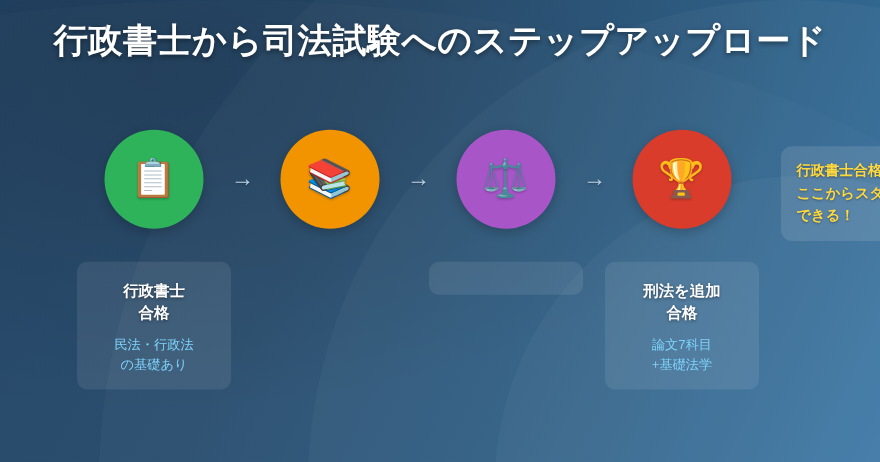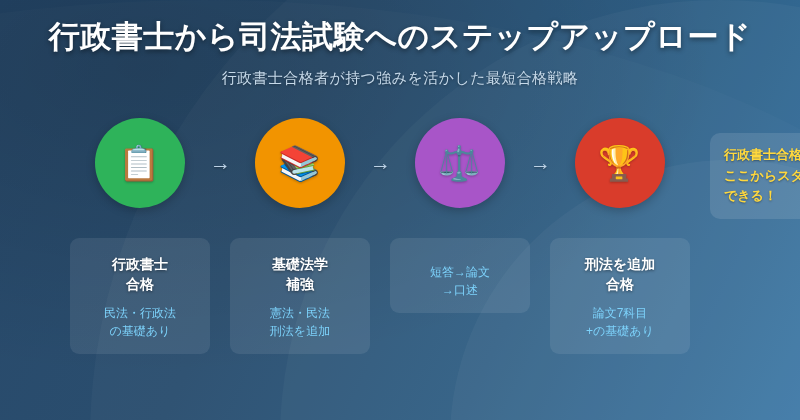--- a/index.html
+++ b/index.html
@@ -194,21 +194,20 @@
     <div class="arc arc-1"></div>
     <div class="arc arc-2"></div>
     <div class="arc arc-3"></div>
     <div class="arc arc-4"></div>
     <div class="arc-top"></div>
     <div class="vignette"></div>
   </div>
 
   <div class="header">
     <h1 class="title">行政書士から司法試験へのステップアップロード</h1>
-    <p class="subtitle">行政書士合格者が持つ強みを活かした最短合格戦略</p>
   </div>
 
   <div class="steps">
 
     <div class="step">
       <div class="circle" style="background:#2eb35a;">
         <span class="glyph">📋</span>
       </div>
       <div class="card">
         <div class="card-title">行政書士
@@ -217,51 +216,43 @@
 の基礎あり</div>
       </div>
     </div>
 
     <div class="arrow">→</div>
 
     <div class="step">
       <div class="circle" style="background:#f29400;">
         <span class="glyph">📚</span>
       </div>
-      <div class="card">
-        <div class="card-title">基礎法学
-補強</div>
-        <div class="card-desc">憲法・民法
-刑法を追加</div>
-      </div>
     </div>
 
     <div class="arrow">→</div>
 
     <div class="step">
       <div class="circle" style="background:#a855c8;">
         <span class="glyph">⚖️</span>
       </div>
       <div class="card">
-        <div class="card-desc">短答→論文
-→口述</div>
       </div>
     </div>
 
     <div class="arrow">→</div>
 
     <div class="step">
       <div class="circle" style="background:#d93c2b;">
         <span class="glyph">🏆</span>
       </div>
       <div class="card">
         <div class="card-title">刑法を追加
 合格</div>
         <div class="card-desc">論文7科目
-+の基礎あり</div>
++基礎法学</div>
       </div>
     </div>
 
   </div>
 
   <div class="callout">
     <div class="callout-text">行政書士合格者は
 ここからスタート
 できる！</div>
   </div>

